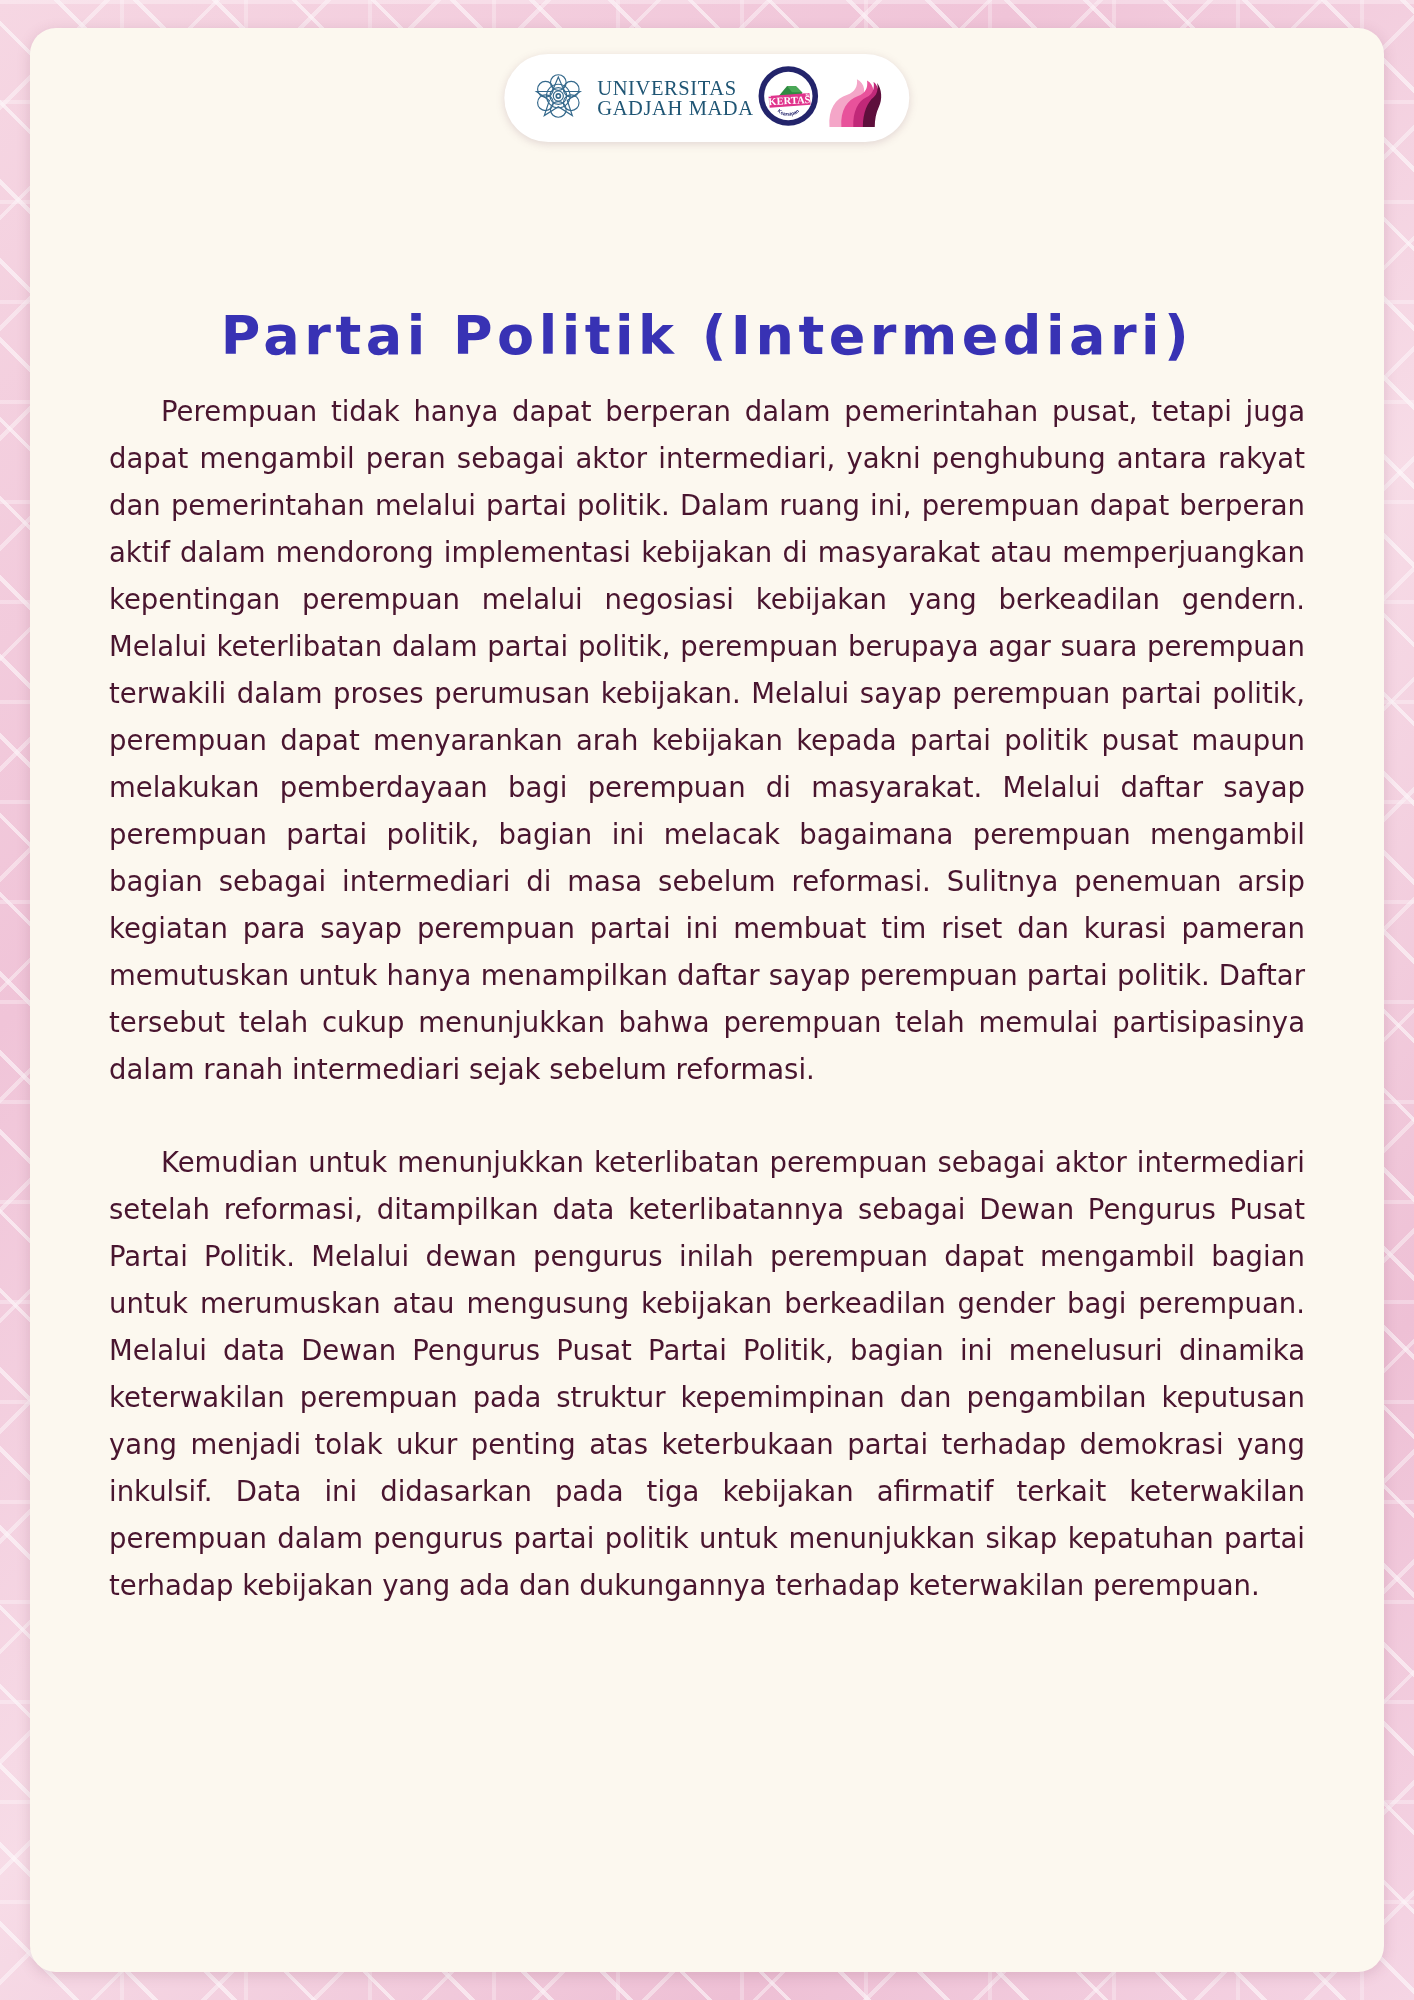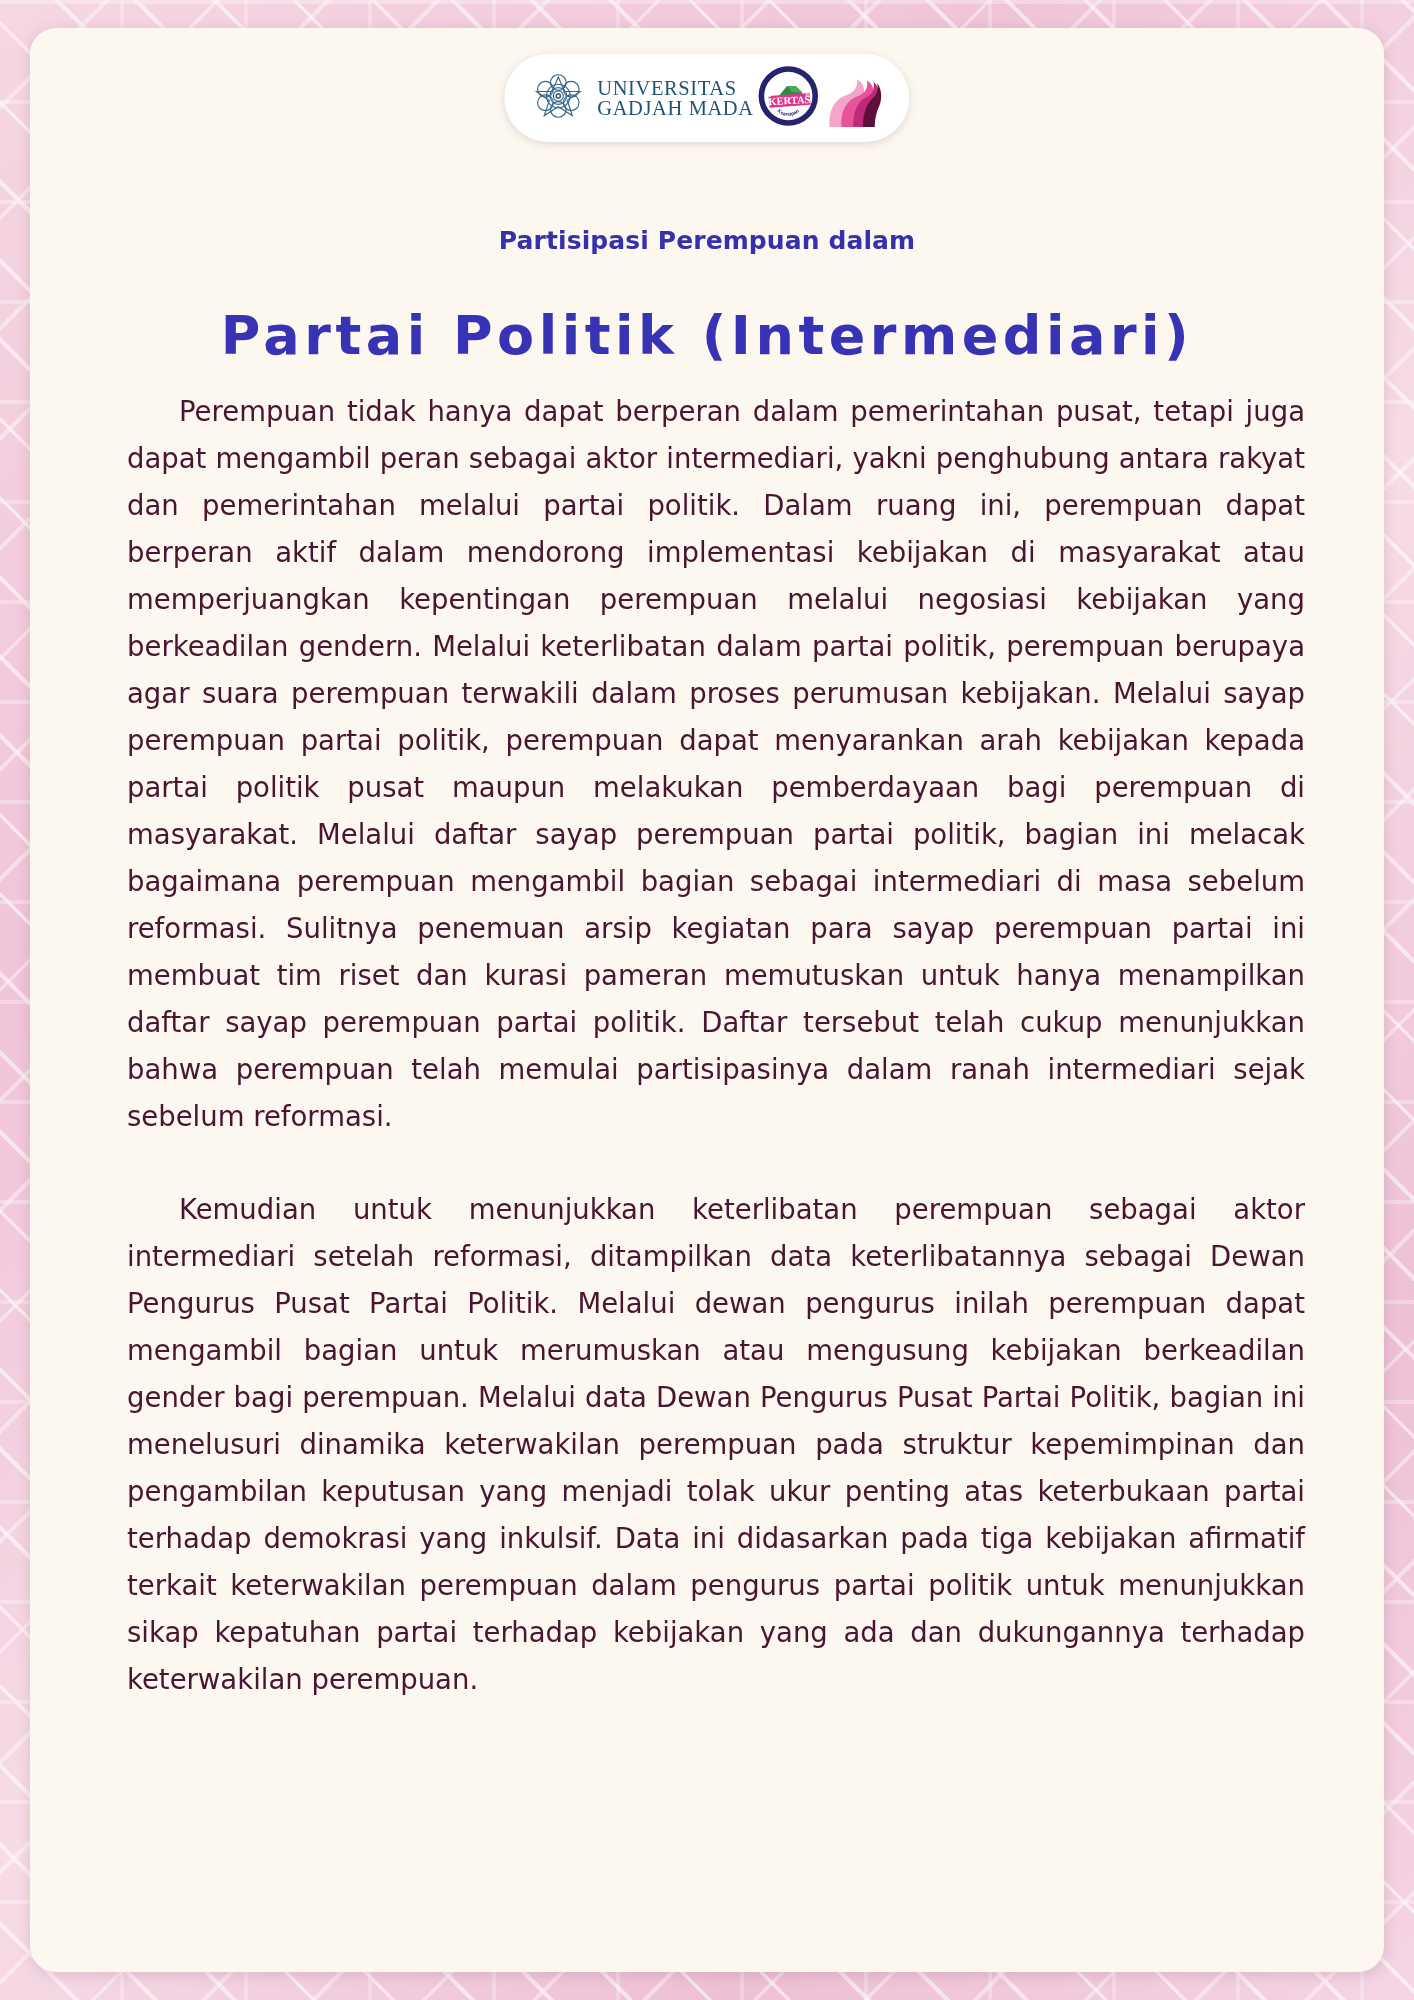--- a/index.html
+++ b/index.html
@@ -140,21 +140,21 @@
   }
 
   
   #body-copy {
     position: absolute;
     top: 360px;
     left: 79px;
     width: 1196px;
   }
   .para {
-    margin: 0 0 46px 18px;
+    margin: 0 0 46px 0;
     text-align: justify;
     text-justify: inter-word;
     font-family: "DejaVu Sans", sans-serif;
     font-size: 27.5px;
     line-height: 47px;
     color: #49152f;
     text-indent: 52px;
   }
   .para:last-child { margin-bottom: 0; }
 </style>
@@ -222,21 +222,20 @@
       <svg width="60" height="62" viewBox="0 0 100 104" aria-hidden="true">
         <path d="M10 104 C8 74 20 56 40 50 C52 46 58 36 56 24 C70 30 72 48 62 62 C54 74 44 84 42 104 Z" fill="#f4a6c8"></path>
         <path d="M30 104 C28 76 40 58 58 52 C70 48 75 38 73 26 C86 33 87 51 77 64 C69 75 61 85 60 104 Z" fill="#e8529b"></path>
         <path d="M50 104 C49 78 58 60 72 54 C82 50 86 40 84 28 C94 36 95 53 86 66 C79 76 74 88 74 104 Z" fill="#c02878"></path>
         <path d="M66 104 C66 80 74 62 84 54 C90 49 92 40 90 30 C98 40 99 58 93 70 C88 80 86 92 86 104 Z" fill="#5e0f3c"></path>
       </svg>
     </span>
 
   </div>
 
-  <div id="subtitle">Partisipasi Perempuan dalam</div>
   <h1 id="title">Partai Politik (Intermediari)</h1>
 
   <div id="body-copy">
     <p class="para">Perempuan tidak hanya dapat berperan dalam pemerintahan pusat, tetapi juga dapat mengambil peran sebagai aktor intermediari, yakni penghubung antara rakyat dan pemerintahan melalui partai politik. Dalam ruang ini, perempuan dapat berperan aktif dalam mendorong implementasi kebijakan di masyarakat atau memperjuangkan kepentingan perempuan melalui negosiasi kebijakan yang berkeadilan gendern. Melalui keterlibatan dalam partai politik, perempuan berupaya agar suara perempuan terwakili dalam proses perumusan kebijakan. Melalui sayap perempuan partai politik, perempuan dapat menyarankan arah kebijakan kepada partai politik pusat maupun melakukan pemberdayaan bagi perempuan di masyarakat. Melalui daftar sayap perempuan partai politik, bagian ini melacak bagaimana perempuan mengambil bagian sebagai intermediari di masa sebelum reformasi. Sulitnya penemuan arsip kegiatan para sayap perempuan partai ini membuat tim riset dan kurasi pameran memutuskan untuk hanya menampilkan daftar sayap perempuan partai politik. Daftar tersebut telah cukup menunjukkan bahwa perempuan telah memulai partisipasinya dalam ranah intermediari sejak sebelum reformasi.</p>
     <p class="para">Kemudian untuk menunjukkan keterlibatan perempuan sebagai aktor intermediari setelah reformasi, ditampilkan data keterlibatannya sebagai Dewan Pengurus Pusat Partai Politik. Melalui dewan pengurus inilah perempuan dapat mengambil bagian untuk merumuskan atau mengusung kebijakan berkeadilan gender bagi perempuan. Melalui data Dewan Pengurus Pusat Partai Politik, bagian ini menelusuri dinamika keterwakilan perempuan pada struktur kepemimpinan dan pengambilan keputusan yang menjadi tolak ukur penting atas keterbukaan partai terhadap demokrasi yang inkulsif. Data ini didasarkan pada tiga kebijakan afirmatif terkait keterwakilan perempuan dalam pengurus partai politik untuk menunjukkan sikap kepatuhan partai terhadap kebijakan yang ada dan dukungannya terhadap keterwakilan perempuan.</p>
   </div>
 
 </div>
 
 </body></html>

